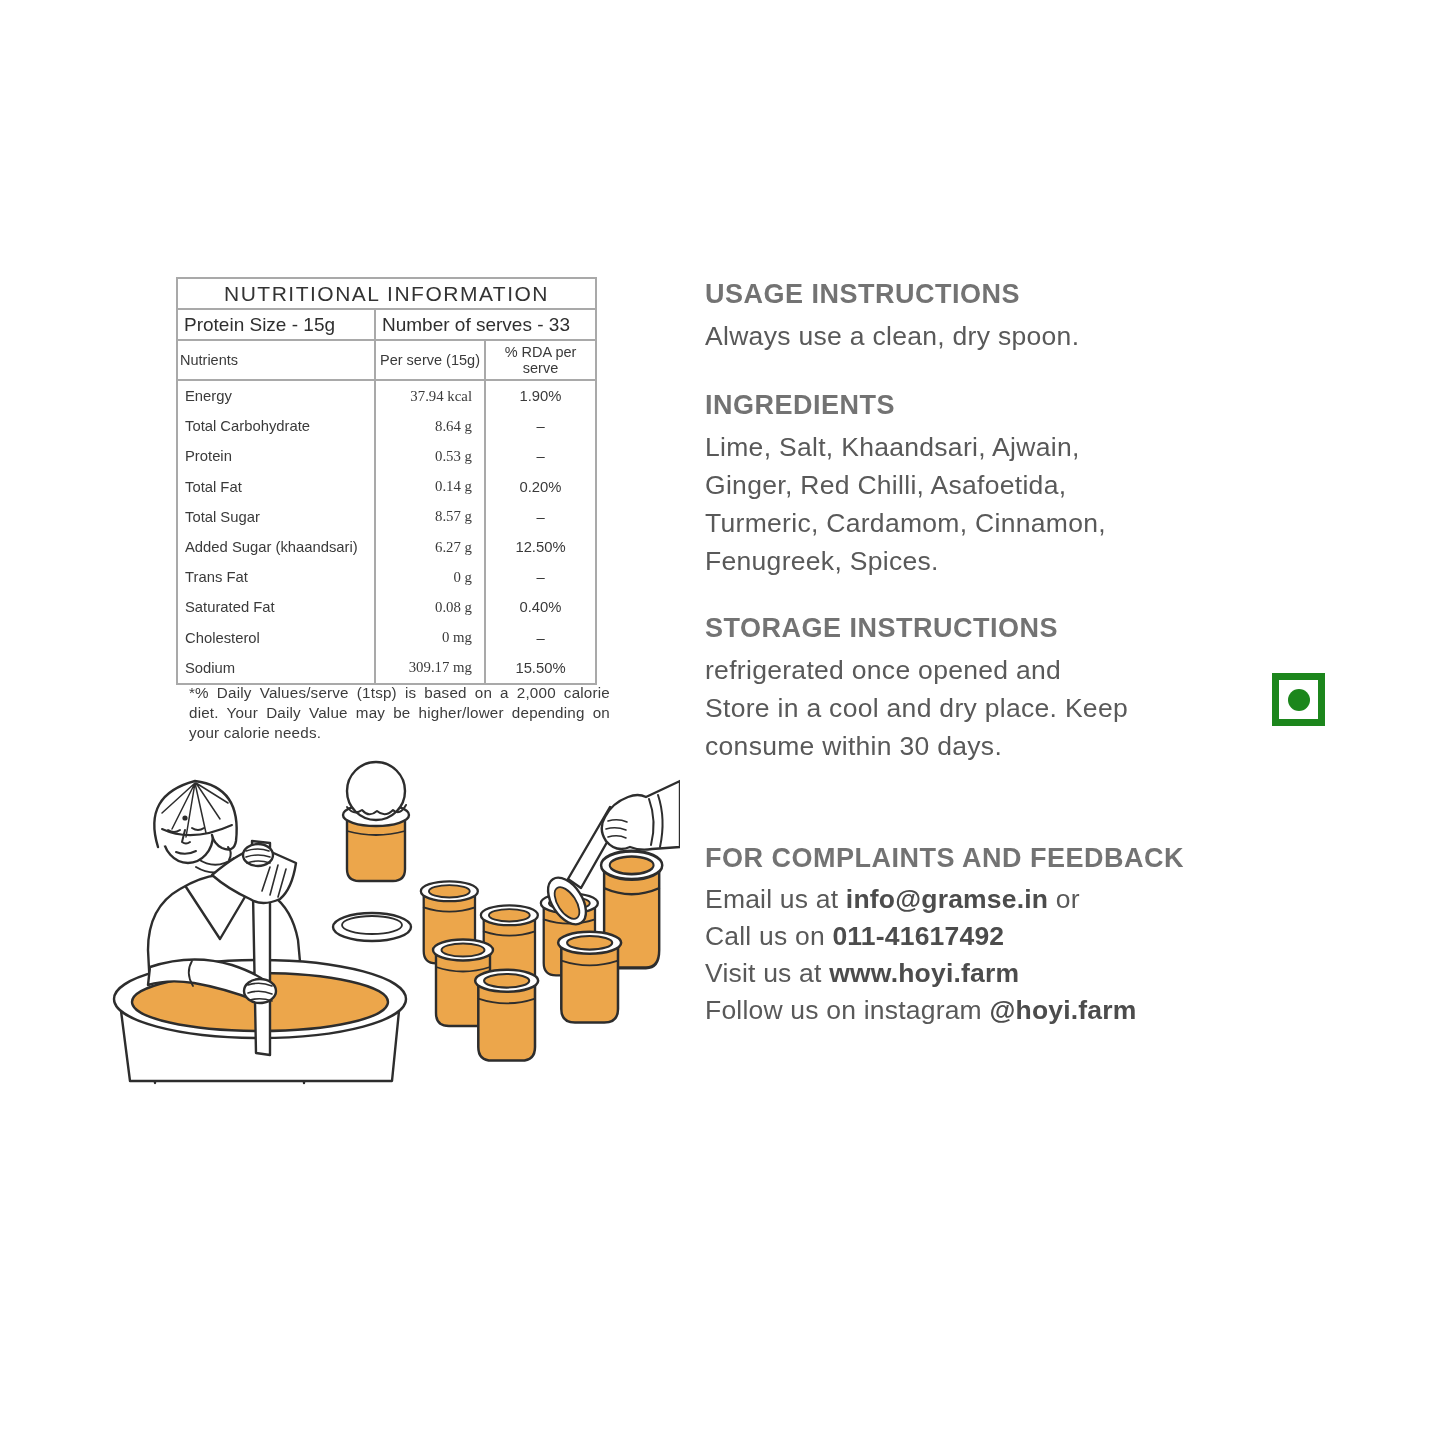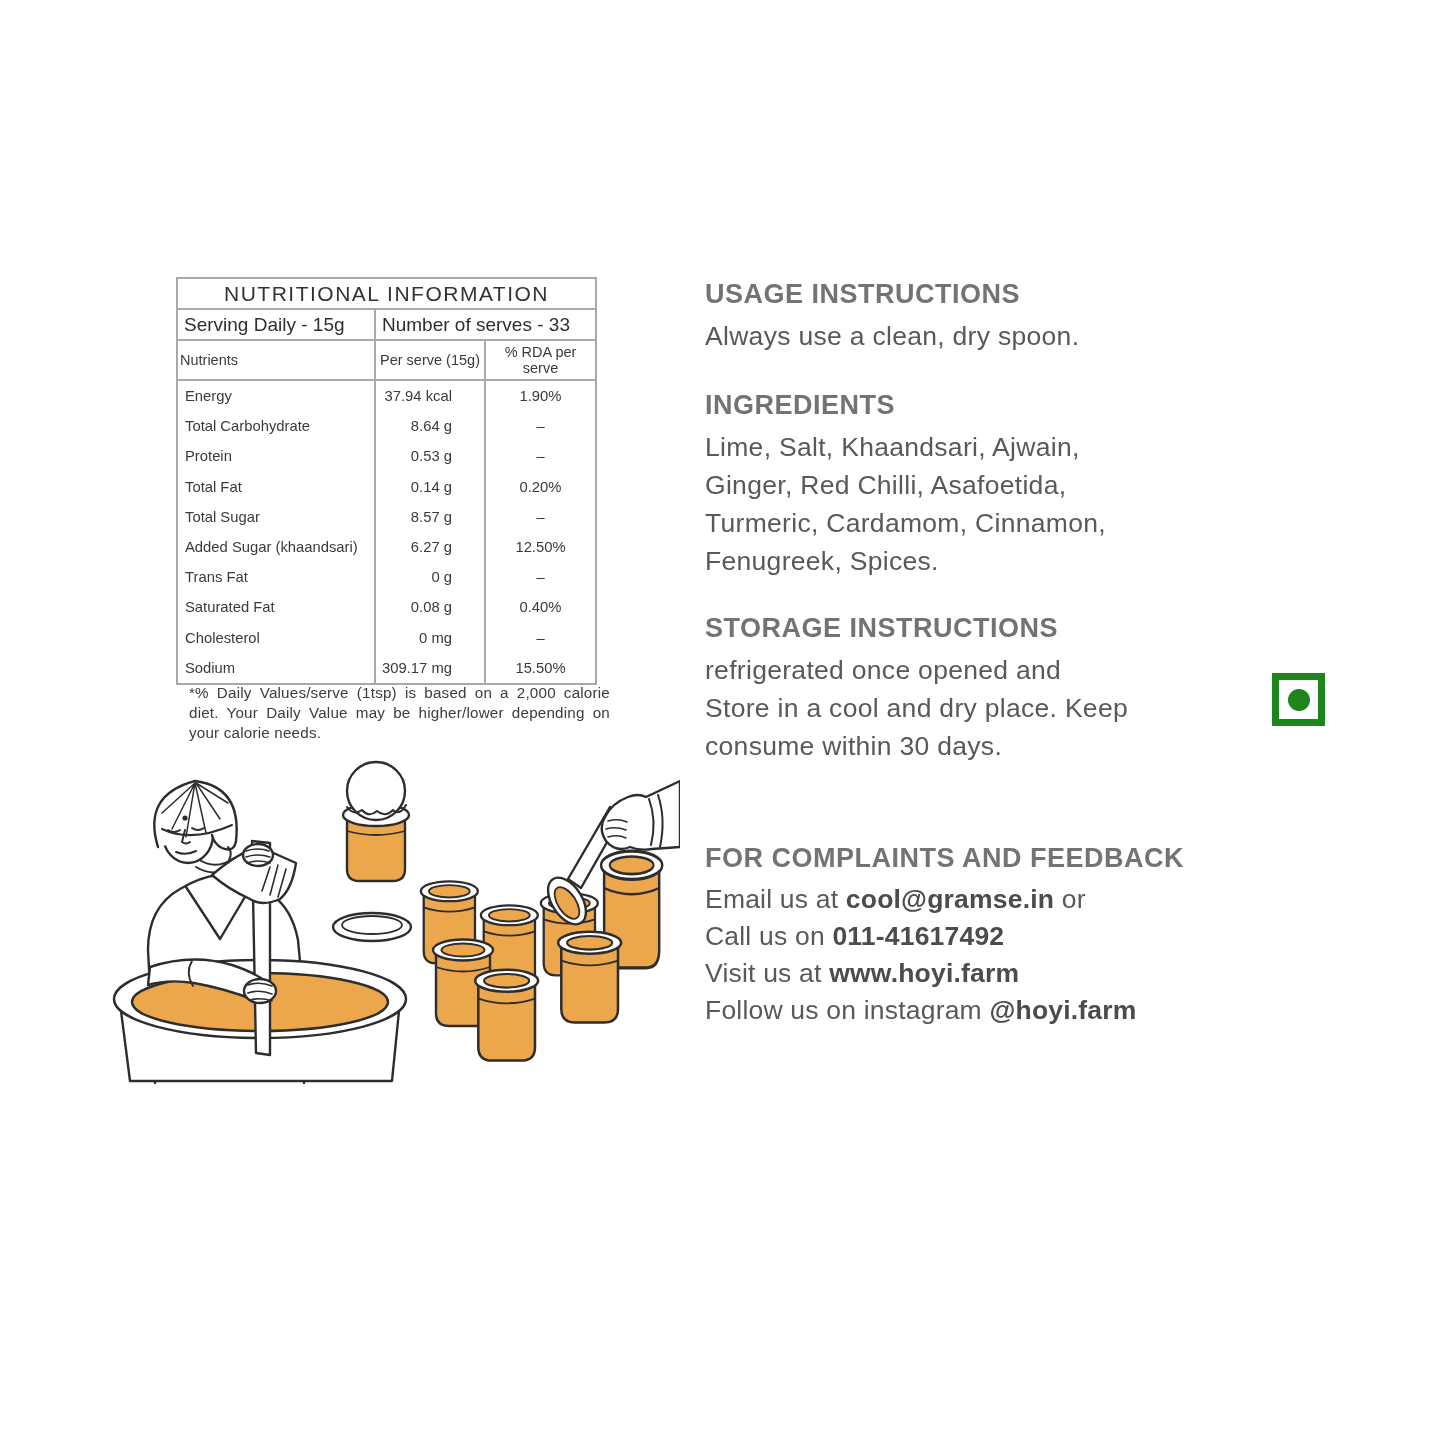--- a/index.html
+++ b/index.html
@@ -16,21 +16,21 @@
   .nt-serving > div { height:29px; display:flex; align-items:center; font-size:19px; color:#2f2f2f; padding-left:6px; }
   .nt-serving > div:first-child { border-right:2px solid #a9a9a9; }
   .nt-cols { display:grid; grid-template-columns:198px 110px 1fr; border-bottom:2px solid #a9a9a9; }
   .nt-cols > div { padding:3px 2px; font-size:14.5px; display:flex; align-items:center; justify-content:center;
     text-align:center; line-height:16px; min-height:37px; color:#3a3a3a; }
   .nt-cols > div:first-child { justify-content:flex-start; padding-left:2px; }
   .nt-cols > div:nth-child(-n+2) { border-right:2px solid #a9a9a9; }
   .nt-row { display:grid; grid-template-columns:198px 110px 1fr; }
   .nt-row > div { height:30.2px; font-size:14.8px; display:flex; align-items:center; color:#3a3a3a; }
   .nt-row .c1 { padding-left:7px; border-right:2px solid #a9a9a9; }
-  .nt-row .c2 { justify-content:flex-end; padding-right:32px; border-right:2px solid #a9a9a9; }
+  .nt-row .c2 { justify-content:flex-end; padding-right:12px; border-right:2px solid #a9a9a9;font-family:Liberation Serif, serif; }
   .nt-row .c3 { justify-content:center; }
   .footnote { position:absolute; left:189px; top:683px; width:421px; font-size:15.2px;
     line-height:20px; text-align:justify; color:#3c3c3c; letter-spacing:0.2px; }
 
   
   .rsec { position:absolute; left:705px; width:520px; }
   .rsec h3 { font-size:27px; font-weight:bold; color:#737373; letter-spacing:0.5px; margin-bottom:7px; }
   .rsec .bodyline { font-size:26.5px; color:#595959; line-height:38px; letter-spacing:0.3px; }
   .rsec .fbline { font-size:26.5px; color:#595959; line-height:37px; letter-spacing:0.2px; }
   .rsec .b { font-weight:bold; color:#4c4c4c; }
@@ -49,21 +49,21 @@
   .banner h1 { font-size:64px; font-weight:bold; letter-spacing:1px; }
 </style>
 </head>
 <body>
 
 <div class="stage">
 
   <div class="ntable">
     <div class="nt-title">NUTRITIONAL INFORMATION</div>
     <div class="nt-serving">
-      <div>Serving Daily - 15g</div>
+      <div>Protein Size - 15g</div>
       <div>Number of serves - 33</div>
     </div>
     <div class="nt-cols">
       <div>Nutrients</div>
       <div>Per serve (15g)</div>
       <div>% RDA per serve</div>
     </div>
     <div class="nt-row">
       <div class="c1">Energy</div>
       <div class="c2">37.94 kcal</div>
@@ -133,21 +133,21 @@
 
   <div class="rsec" style="top:613px;">
     <h3>STORAGE INSTRUCTIONS</h3>
     <div class="bodyline">refrigerated once opened and</div>
     <div class="bodyline">Store in a cool and dry place. Keep</div>
     <div class="bodyline">consume within 30 days.</div>
   </div>
 
   <div class="rsec" style="top:798px;margin-top:45px;">
     <h3>FOR COMPLAINTS AND FEEDBACK</h3>
-    <div class="fbline"><span>Email us at </span><span class="b">cool@gramse.in</span><span> or</span></div>
+    <div class="fbline"><span>Email us at </span><span class="b">info@gramse.in</span><span> or</span></div>
     <div class="fbline"><span>Call us on </span><span class="b">011-41617492</span></div>
     <div class="fbline"><span>Visit us at </span><span class="b">www.hoyi.farm</span></div>
     <div class="fbline"><span>Follow us on instagram </span><span class="b">@hoyi.farm</span></div>
   </div>
 
   <div class="vegmark" style="border-color: rgb(28, 134, 28);">
     <div class="vegdot" style="background: rgb(28, 134, 28);"></div>
   </div>
 
   <svg class="illo" viewBox="0 0 580 330">

